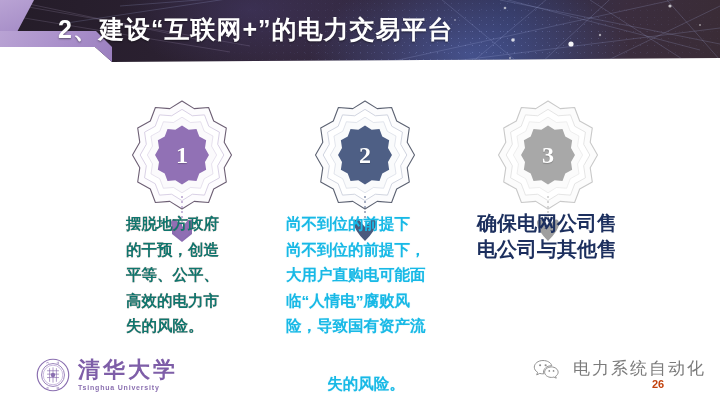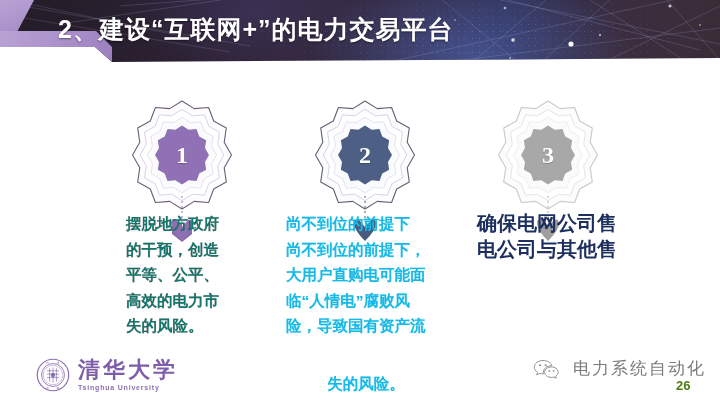--- a/index.html
+++ b/index.html
@@ -72,21 +72,21 @@
   
   .tsinghua{position:absolute;left:36px;top:358px;display:flex;align-items:center;gap:8px;}
   .th-seal{width:34px;height:34px;}
   .th-names{display:flex;flex-direction:column;line-height:1;}
   .th-cn{font-size:22px;color:#7e5ea8;font-family:"Liberation Serif","DejaVu Serif",serif;letter-spacing:3px;font-weight:bold;}
   .th-en{font-size:7px;color:#8a6fb0;letter-spacing:.8px;margin-top:3px;font-weight:bold;}
 
   .wechat{position:absolute;left:533px;top:357px;display:flex;align-items:center;gap:14px;}
   .wx-icon{width:26px;height:22px;}
   .wx-text{font-size:17px;color:#7b7b7b;letter-spacing:2px;font-family:"Liberation Serif","DejaVu Serif",serif;}
-  .pagenum{position:absolute;left:652px;top:378px;font-size:13px;font-weight:bold;color:#4d7c0f;margin-left:24px;}
+  .pagenum{position:absolute;left:652px;top:378px;font-size:11px;font-weight:bold;color:#c2410c;}
 </style>
 </head>
 <body>
 
 <div id="slide">
 
   <div class="header-band">
     <div class="hdr-dots"></div>
     <svg class="hdr-net" width="720" height="64" viewBox="0 0 720 64">
       <g stroke="rgba(170,180,225,0.30)" stroke-width="0.7" fill="none">

